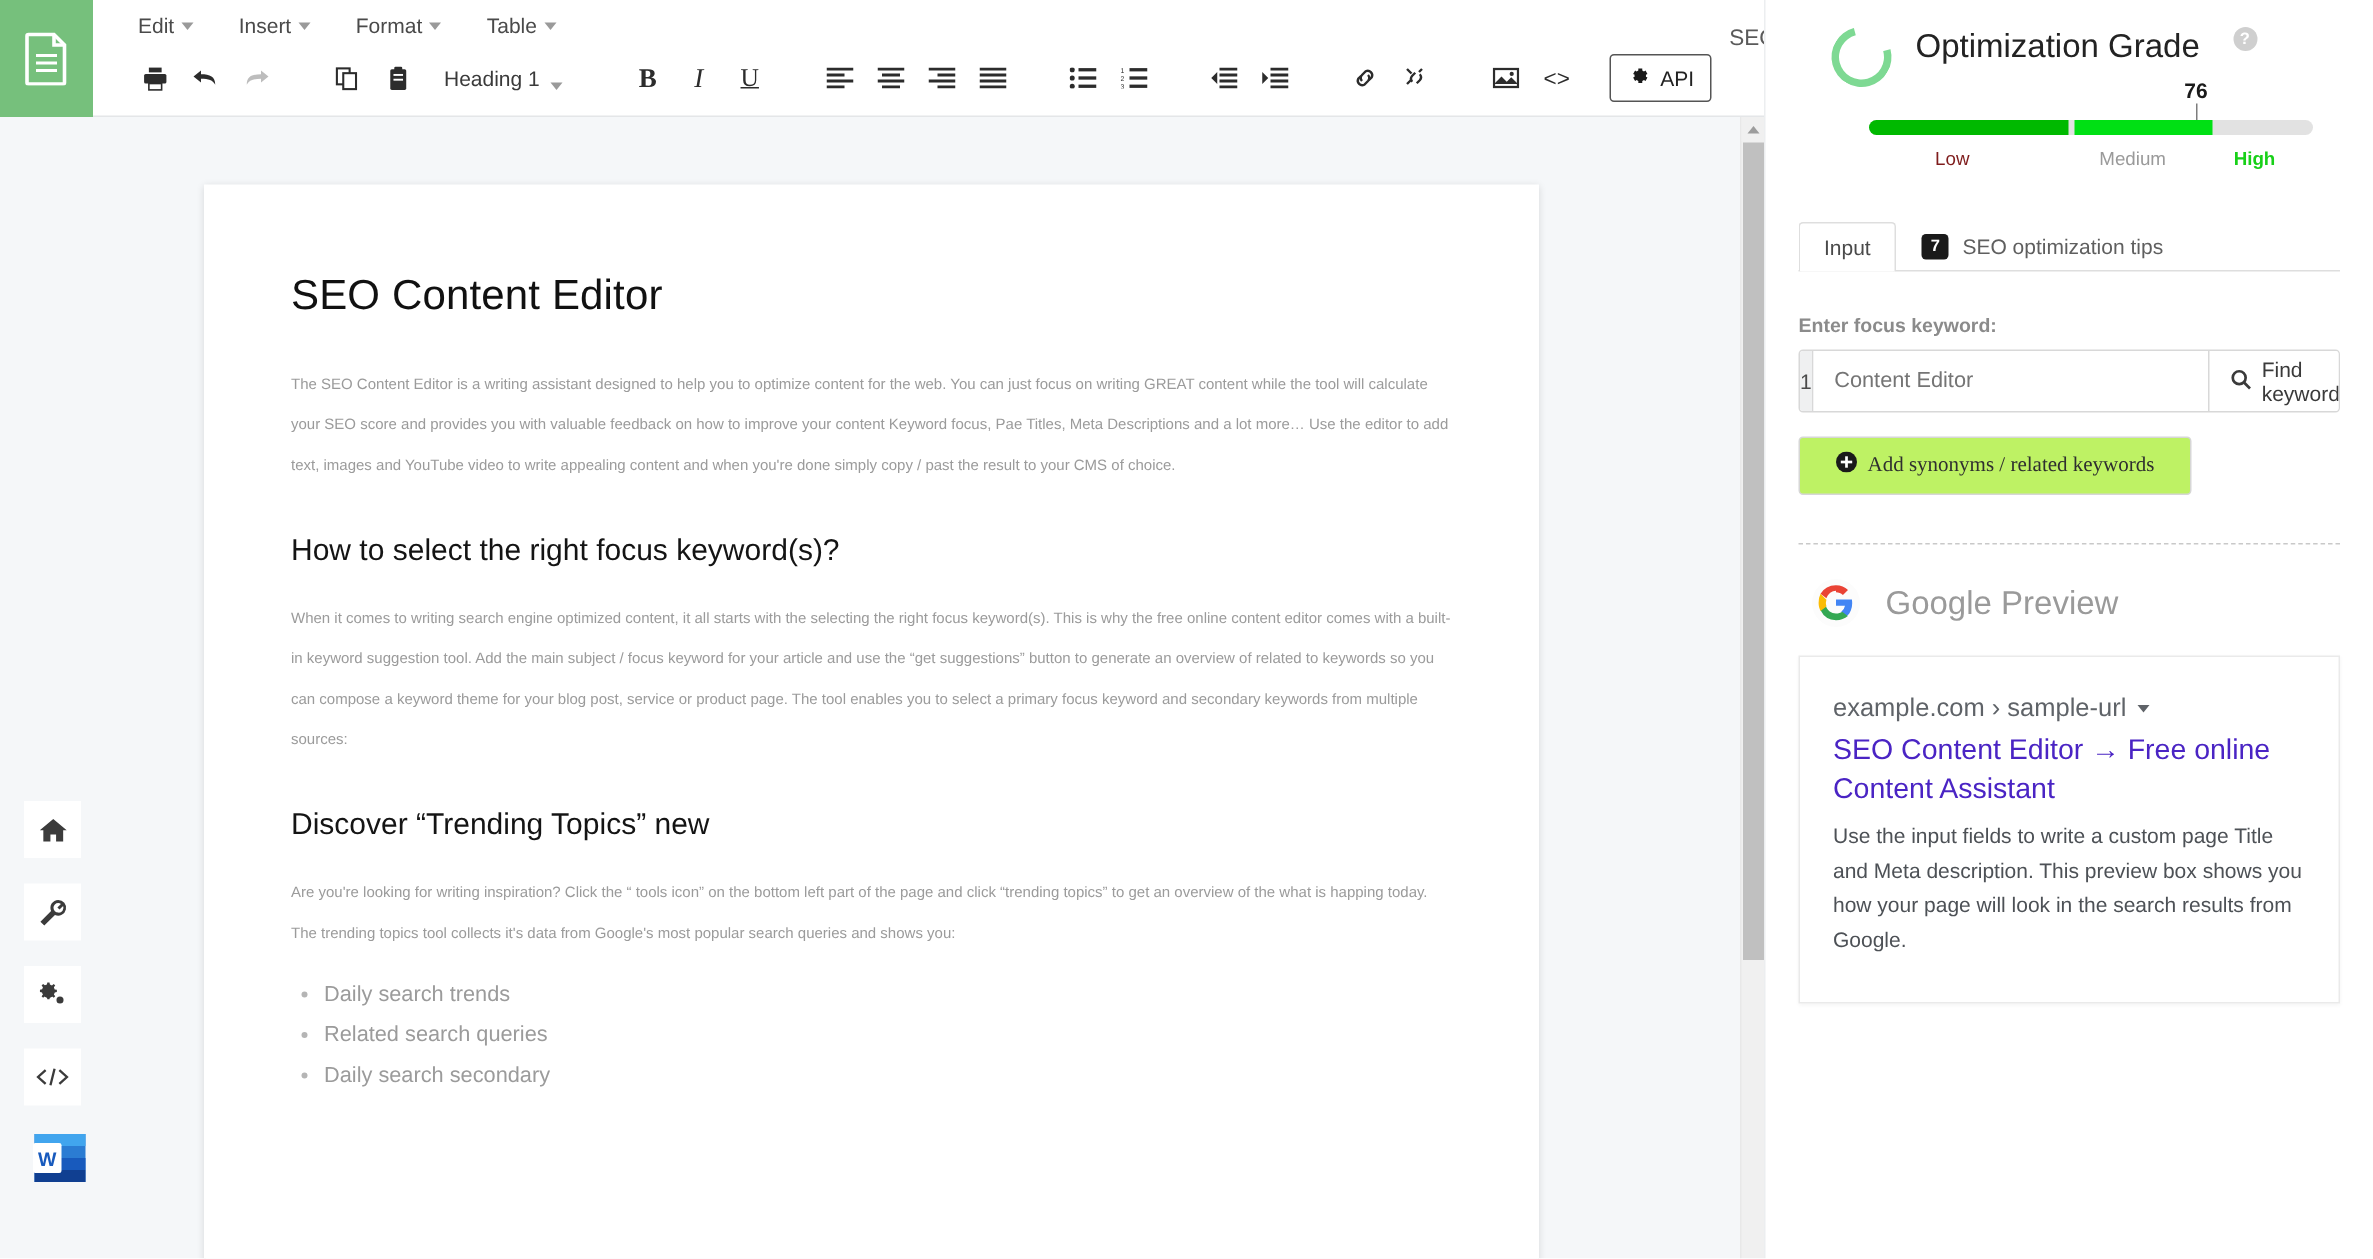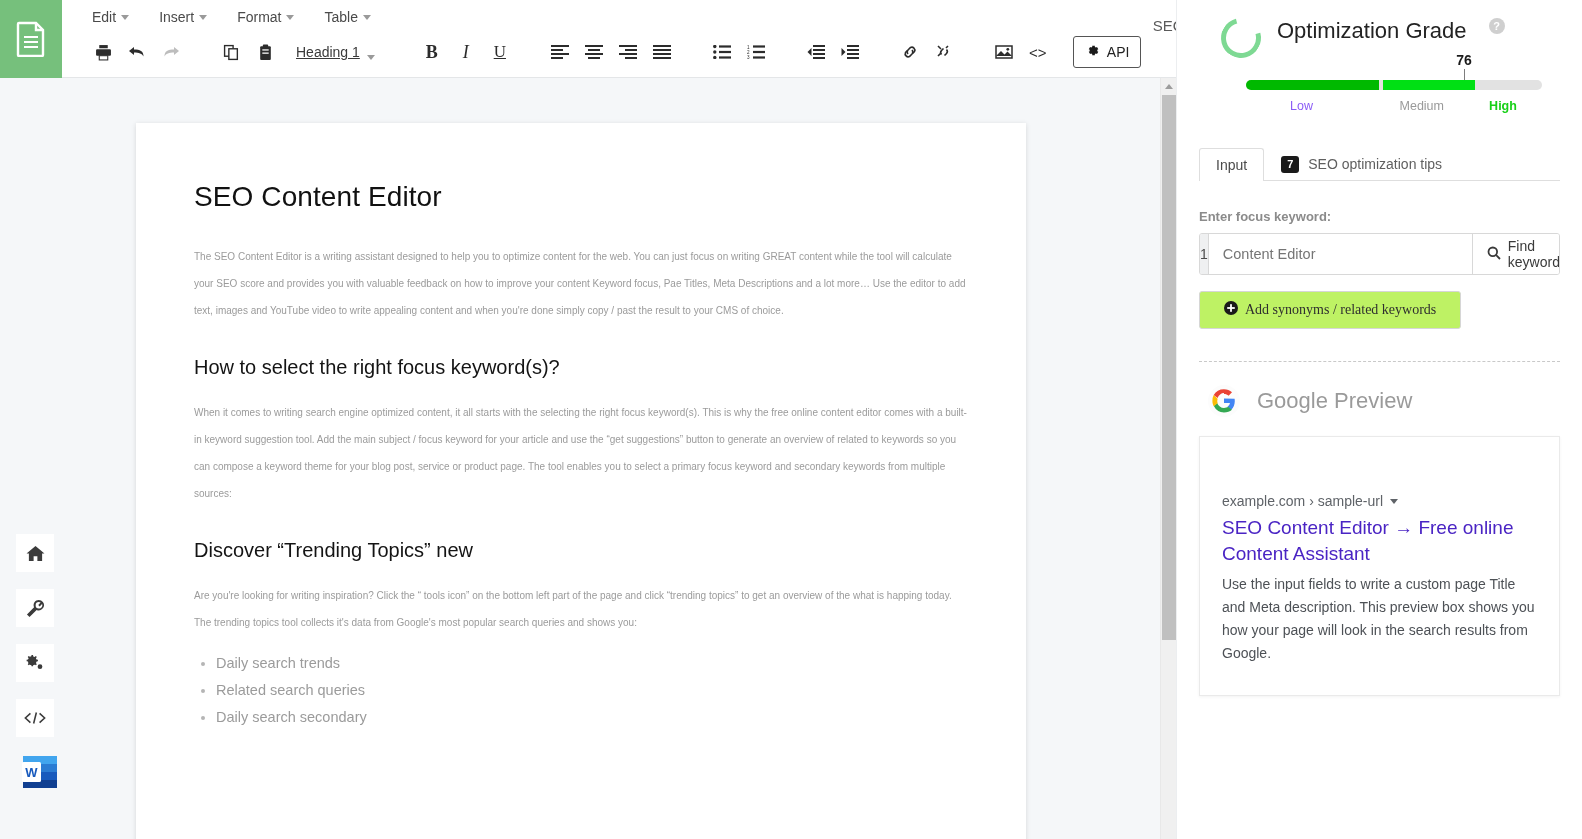--- a/index.html
+++ b/index.html
@@ -34,21 +34,21 @@
 
   .tool-row { position: absolute; left: 24px; top: 36px; display: flex; align-items: center; }
   .tbtn {
     width: 34px; height: 30px; display: flex; align-items: center; justify-content: center;
     cursor: pointer; color: #2c2c2c;
   }
   .tbtn.disabled { color: #bdbdbd; }
   .tgap { width: 26px; }
   .heading-select {
     display: flex; align-items: flex-end; gap: 7px; font-size: 14px; color: #3a3a3a;
-    padding: 3px 6px; cursor: pointer; margin: 0 8px; text-decoration: underline;
+    padding: 3px 6px; cursor: pointer; margin: 0 8px;
   }
   .api-btn {
     display: flex; align-items: center; gap: 7px; border: 1px solid #555;
     border-radius: 3px; padding: 6px 11px; font-size: 14px; color: #222;
     cursor: pointer; background: #fff; margin-left: 18px;
   }
 
   .header-right {
     position: absolute; right: 20px; top: 7px; display: flex; align-items: center; gap: 0;
   }
@@ -186,21 +186,21 @@
   .divider { border-top: 1px dashed #c9c9c9; margin: 32px 0 0 0; }
 
   .gp-head { display: flex; align-items: center; gap: 16px; margin: 22px 0 0 8px; }
   .g-logo { width: 34px; height: 34px; }
   .gp-title { font-size: 22px; color: #9a9a9a; }
 
   .serp {
     margin: 18px 0 0 0; border: 1px solid #eaeaea; background: #fff; padding: 24px 22px 30px 22px;
     box-shadow: 0 1px 3px rgba(0,0,0,0.05);
   }
-  .serp-url { font-size: 14px; color: #5f6368; display: flex; align-items: center; gap: 7px; margin-top: 32px; }
+  .serp-url { font-size: 17px; color: #5f6368; display: flex; align-items: center; gap: 7px; }
   .serp-url .dd { width: 0; height: 0; border-left: 4px solid transparent;
                   border-right: 4px solid transparent; border-top: 5px solid #5f6368; }
   .serp-title {
     font-size: 19px; color: #4a24c4; line-height: 26px; margin-top: 6px; cursor: pointer;
   }
   .serp-desc { font-size: 14px; color: #4d5156; line-height: 23px; margin-top: 6px; }
 </style>
 </head>
 <body>
 
@@ -492,21 +492,21 @@
     <div class="score-wrap">
       <span class="score-value" id="score-value" style="left: 76%;">76</span>
       <span class="score-tick" id="score-tick" style="left: 76%;"></span>
       <div class="bar" id="score-bar">
           <div class="seg" style="width: 45%; background: rgb(0, 185, 0);"></div>
           <div class="seg" style="width: 31%; background: rgb(0, 224, 20); margin-left: 4px;"></div>
         </div>
     </div>
 
     <div class="legend" id="score-legend">
-        <span style="left: 26%; color: #8b5cf6;">Low</span>
+        <span style="left: 26%; color: #7f1d1d;">Low</span>
         <span style="left: 63%; color: rgb(154, 154, 154);">Medium</span>
         <span style="left: 88%; color: rgb(24, 208, 24); font-weight: bold;">High</span>
       </div>
 
     <div class="tabs">
       <div class="tab active">
         <span>Input</span>
       </div>
       <div class="tab">
         <span class="badge">7</span>

